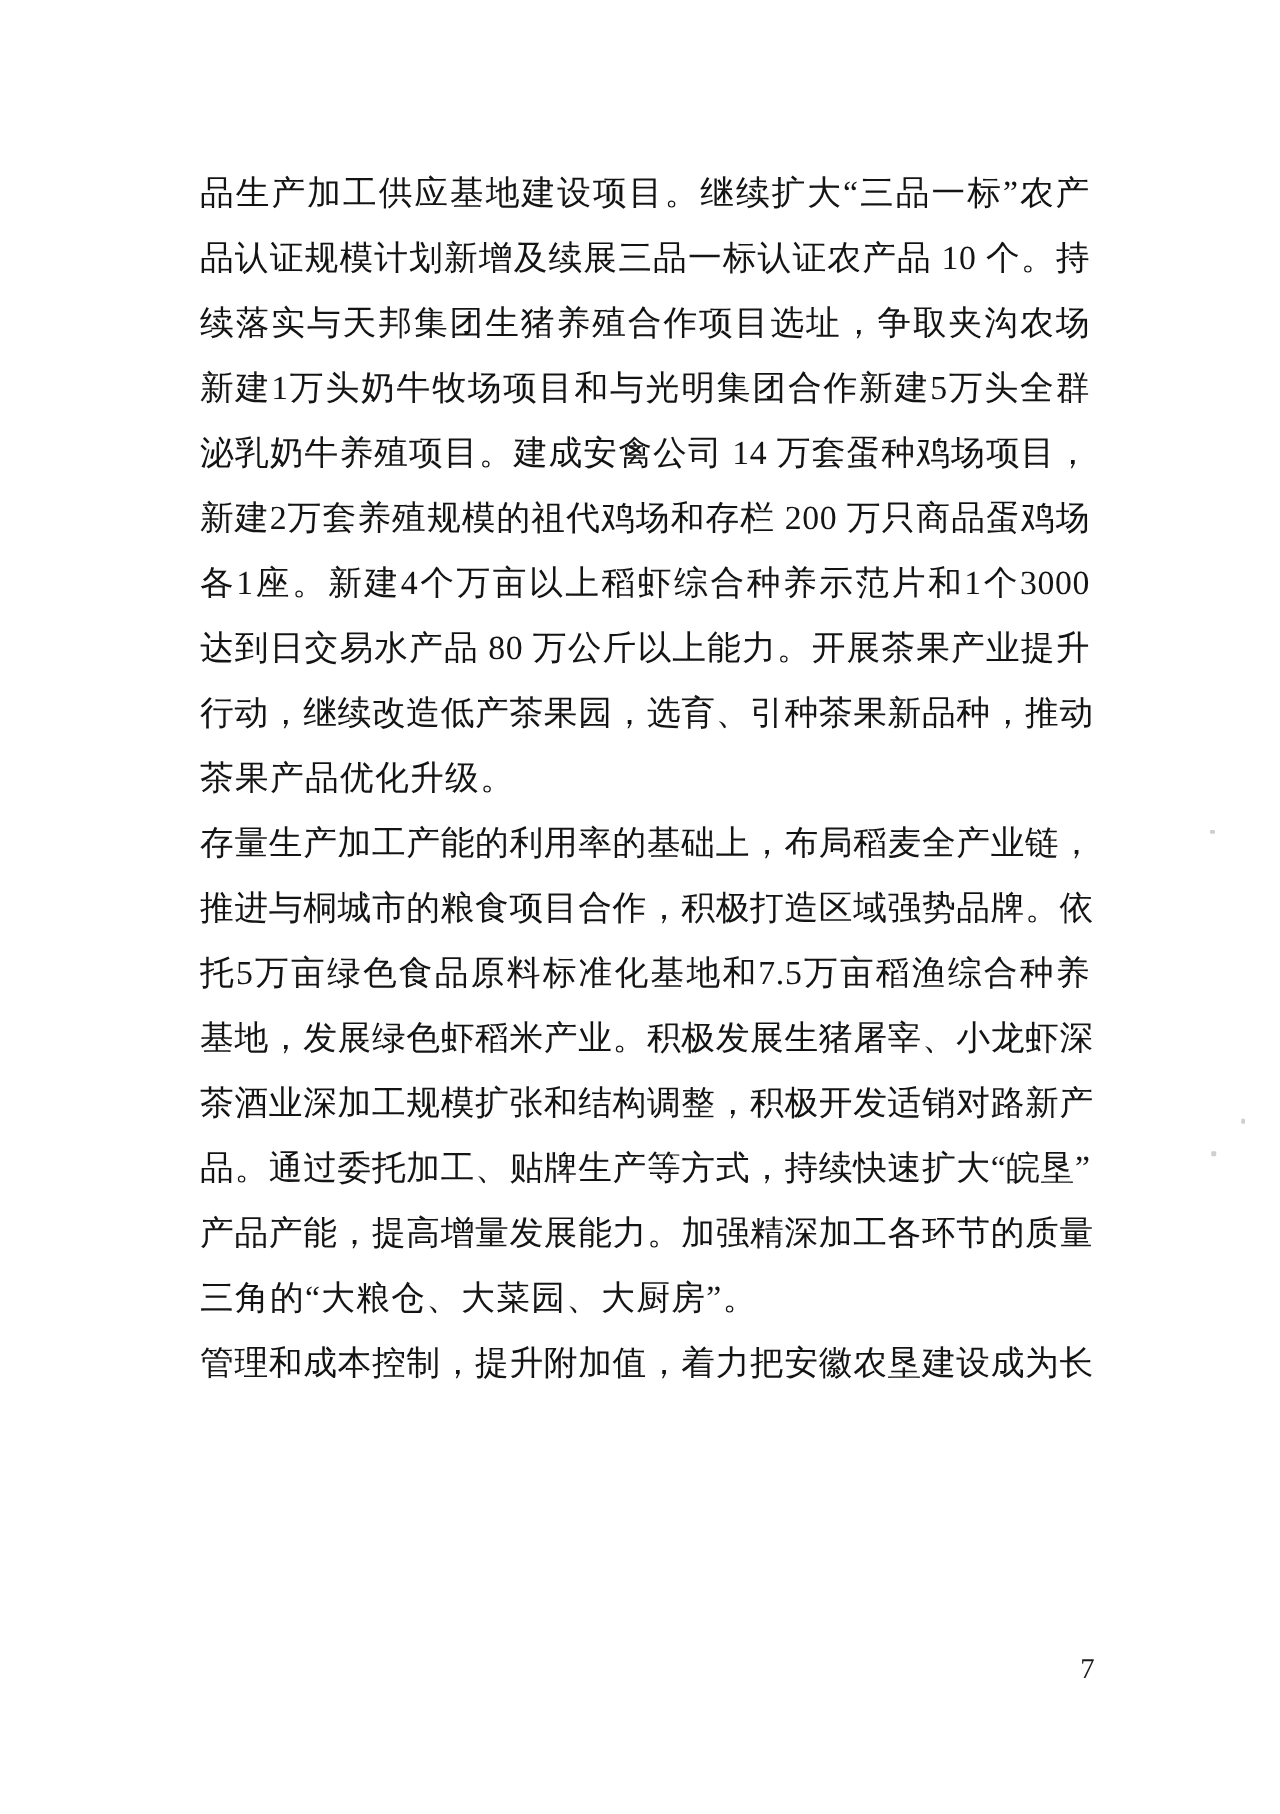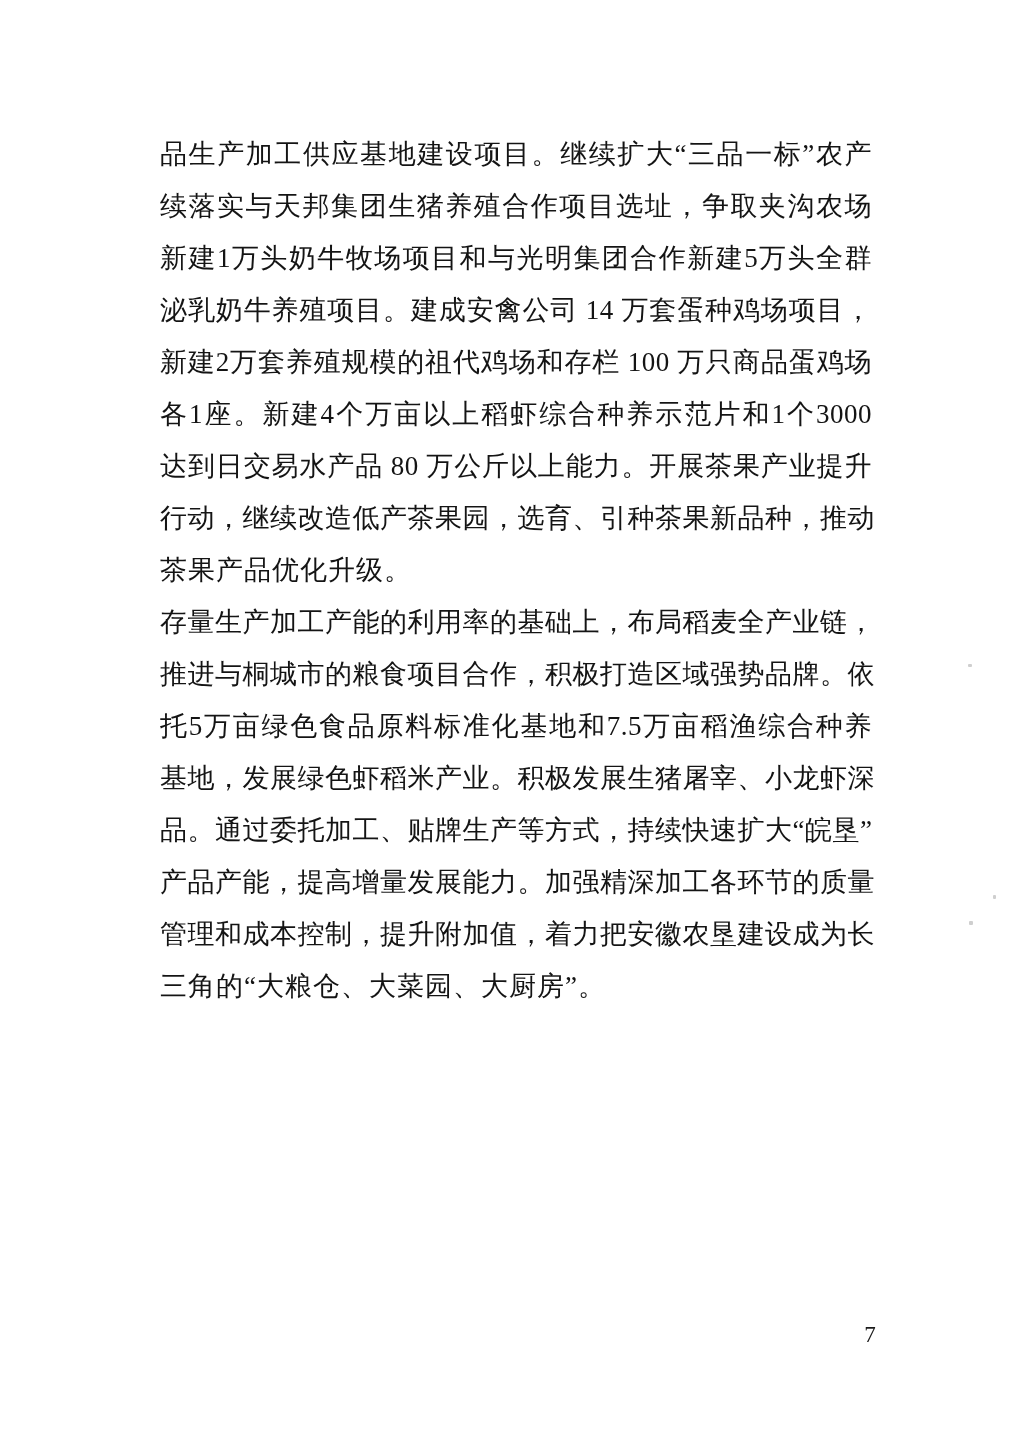--- a/index.html
+++ b/index.html
@@ -70,39 +70,41 @@
 </style>
 </head>
 <body>
 
 <div class="page">
 
   <div class="text-block">
 
     <div>
       <div class="line">品生产加工供应基地建设项目。继续扩大“三品一标”农产</div>
+      <div class="line">品认证规模计划新增及续展三品一标认证农产品 10 个。持</div>
       <div class="line">续落实与天邦集团生猪养殖合作项目选址，争取夹沟农场</div>
       <div class="line">新建1万头奶牛牧场项目和与光明集团合作新建5万头全群</div>
       <div class="line">泌乳奶牛养殖项目。建成安禽公司 14 万套蛋种鸡场项目，</div>
-      <div class="line">新建2万套养殖规模的祖代鸡场和存栏 100 万只商品蛋鸡场</div>
+      <div class="line">新建2万套养殖规模的祖代鸡场和存栏 200 万只商品蛋鸡场</div>
       <div class="line">各1座。新建4个万亩以上稻虾综合种养示范片和1个3000</div>
       <div class="line">达到日交易水产品 80 万公斤以上能力。开展茶果产业提升</div>
       <div class="line">行动，继续改造低产茶果园，选育、引种茶果新品种，推动</div>
       <div class="line para-end">茶果产品优化升级。</div>
     </div>
 
     <div>
       <div class="line">存量生产加工产能的利用率的基础上，布局稻麦全产业链，</div>
       <div class="line">推进与桐城市的粮食项目合作，积极打造区域强势品牌。依</div>
       <div class="line">托5万亩绿色食品原料标准化基地和7.5万亩稻渔综合种养</div>
       <div class="line">基地，发展绿色虾稻米产业。积极发展生猪屠宰、小龙虾深</div>
+      <div class="line">茶酒业深加工规模扩张和结构调整，积极开发适销对路新产</div>
       <div class="line">品。通过委托加工、贴牌生产等方式，持续快速扩大“皖垦”</div>
       <div class="line">产品产能，提高增量发展能力。加强精深加工各环节的质量</div>
+      <div class="line para-end">三角的“大粮仓、大菜园、大厨房”。</div>
       <div class="line">管理和成本控制，提升附加值，着力把安徽农垦建设成为长</div>
-      <div class="line para-end">三角的“大粮仓、大菜园、大厨房”。</div>
     </div>
 
   </div>
 
   <div class="page-number">7</div>
 
   <div class="speck s1"></div>
   <div class="speck s2"></div>
   <div class="speck s3"></div>
 

